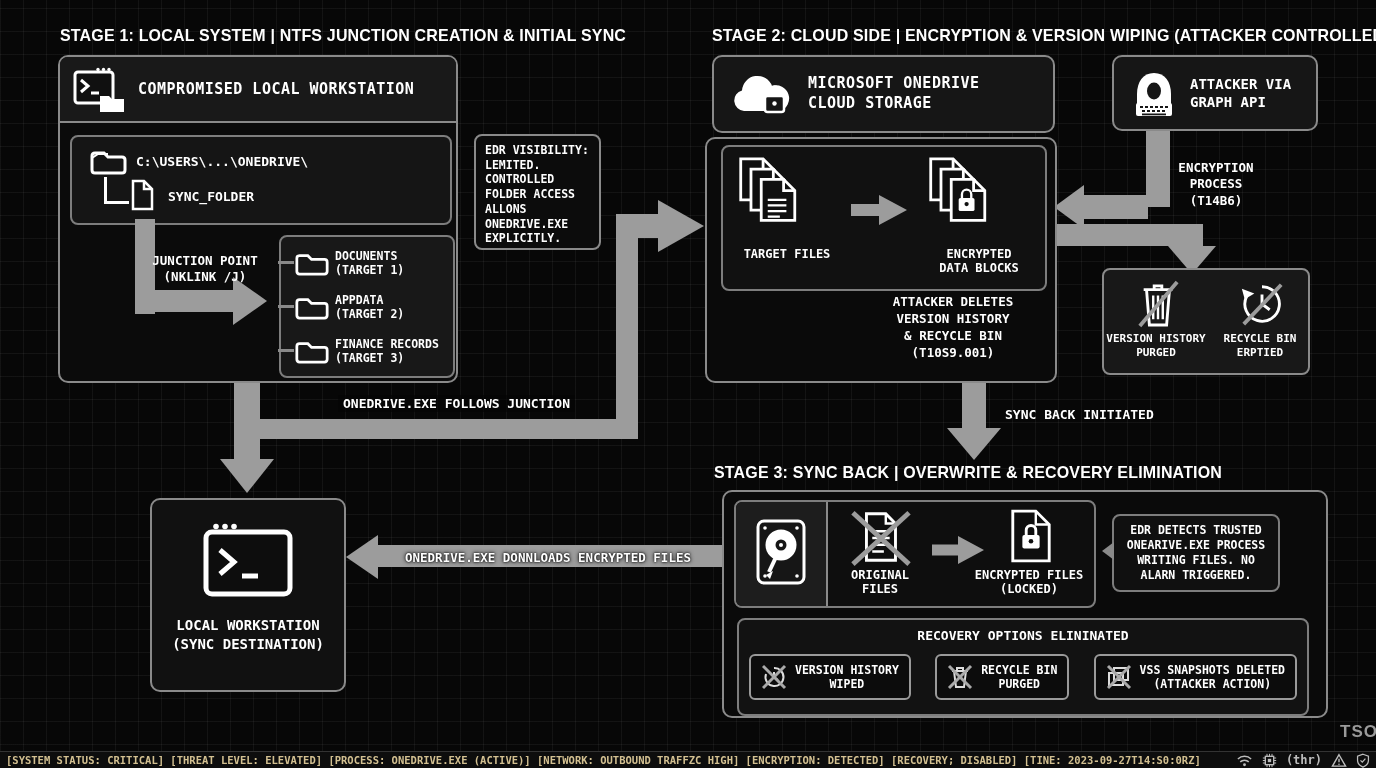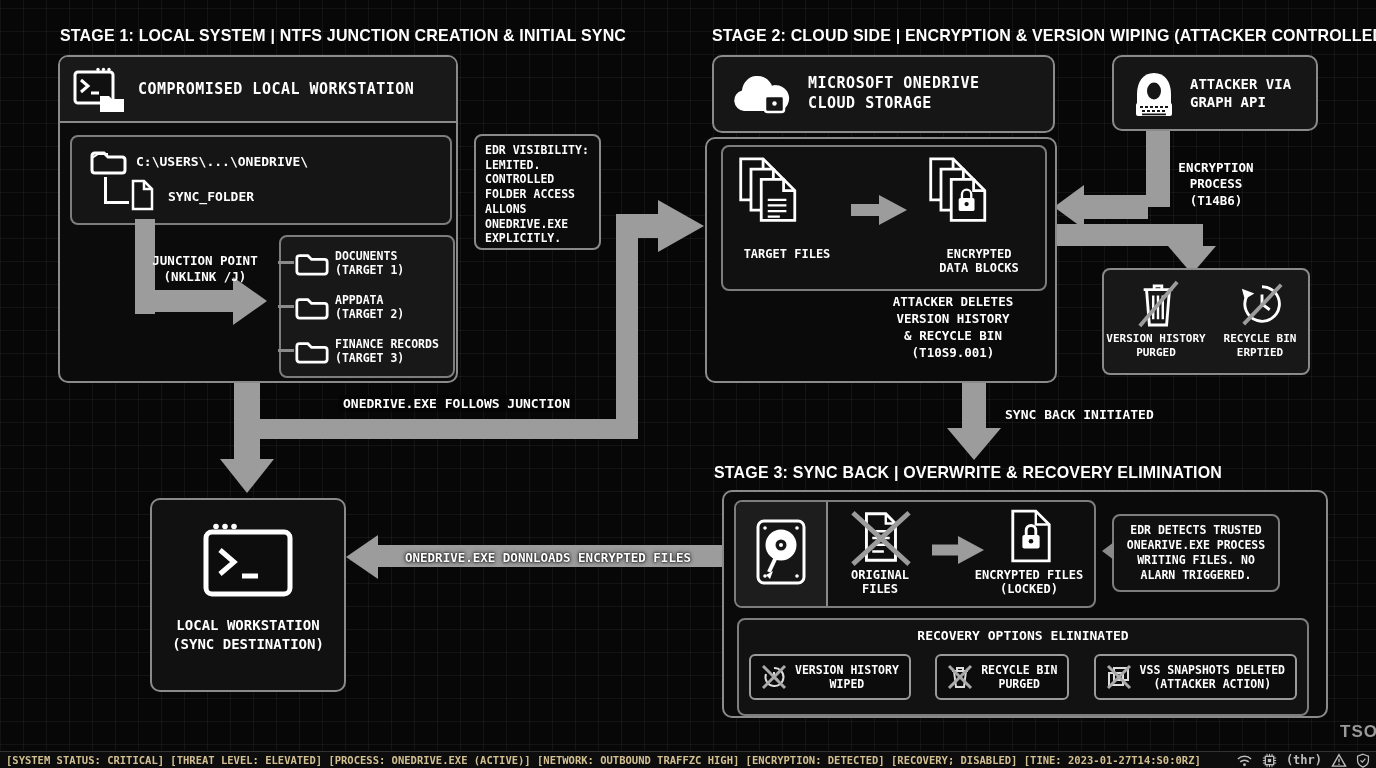--- a/index.html
+++ b/index.html
@@ -388,21 +388,21 @@
     </span>
     <div class="abs lbl s14 ctr lines" style="left:0;top:116px;width:100%;line-height:1.35;">LOCAL WORKSTATION
 (SYNC DESTINATION)</div>
   </div>
 
   <div class="abs" style="left:1340px;top:722px;font-family:'Liberation Sans',sans-serif;font-weight:700;font-size:17px;color:#9a9a9a;letter-spacing:1px;z-index:45;">TSO</div>
 
   <div class="vig"></div>
 
   <div class="statusbar">
-    <div class="st-text">[SYSTEM STATUS: CRITICAL] [THREAT LEVEL: ELEVATED] [PROCESS: ONEDRIVE.EXE (ACTIVE)] [NETWORK: OUTBOUND TRAFFZC HIGH] [ENCRYPTION: DETECTED] [RECOVERY; DISABLED] [TINE: 2023-01-27T14:S0:0RZ]</div>
+    <div class="st-text">[SYSTEM STATUS: CRITICAL] [THREAT LEVEL: ELEVATED] [PROCESS: ONEDRIVE.EXE (ACTIVE)] [NETWORK: OUTBOUND TRAFFZC HIGH] [ENCRYPTION: DETECTED] [RECOVERY; DISABLED] [TINE: 2023-09-27T14:S0:0RZ]</div>
     <div class="st-icons">
       <span>
         <svg width="17" height="14" viewBox="0 0 18 14">
           <path d="M2 6 a10 10 0 0 1 14 0 M4.5 9 a6.5 6.5 0 0 1 9 0" fill="none" stroke="#bdbdbd" stroke-width="1.6"></path>
           <circle cx="9" cy="12" r="1.5" fill="#bdbdbd"></circle>
         </svg>
       </span>
       <span>
         <svg width="15" height="15" viewBox="0 0 18 18">
           <rect x="4" y="4" width="10" height="10" fill="none" stroke="#bdbdbd" stroke-width="1.6"></rect>

